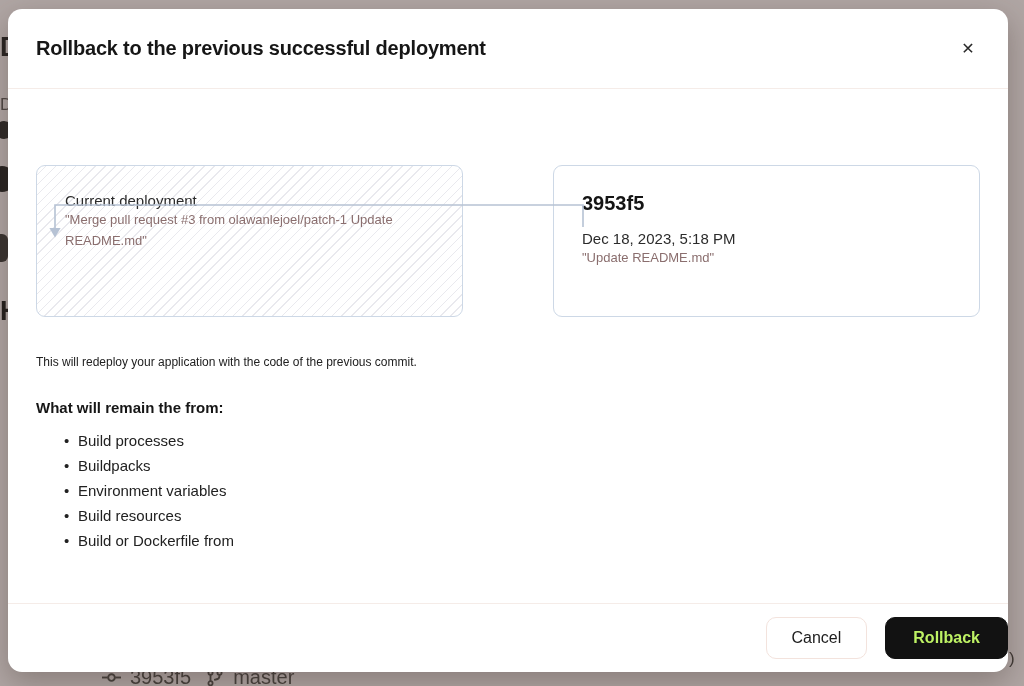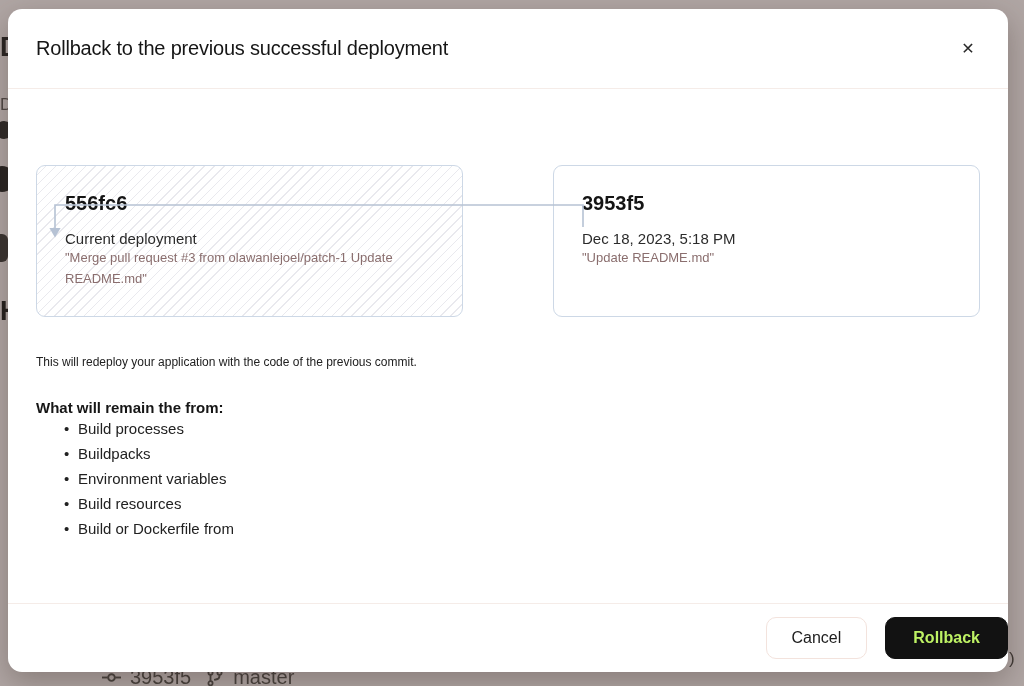--- a/index.html
+++ b/index.html
@@ -38,21 +38,21 @@
     border-radius: 14px;
     box-shadow: 0 10px 30px rgba(60, 45, 40, 0.35);
     display: flex; flex-direction: column;
   }
 
   .modal-header {
     height: 79px; flex: 0 0 79px;
     display: flex; align-items: center; justify-content: space-between;
     padding: 0 24px 0 28px;
   }
-  .modal-title { font-size: 20px; font-weight: 400; letter-spacing: -0.2px; color: #161616; }
+  .modal-title { font-size: 20px; font-weight: 700; letter-spacing: -0.2px; color: #161616; }
   .close-btn {
     width: 32px; height: 32px; border: none; background: transparent;
     font-size: 16px; color: #2a2a2a; cursor: pointer; line-height: 1;
   }
 
   .divider { height: 1px; background: #f5ece8; flex: 0 0 1px; }
 
   .modal-content { flex: 1 1 auto; position: relative; padding: 76px 28px 0 28px; }
 
   .connector-svg { position: absolute; left: 40px; top: 106px; }
@@ -66,21 +66,21 @@
   .card.hatched {
     background: repeating-linear-gradient(135deg,
       #ffffff 0px, #ffffff 6px, #e9e9ee 6px, #e9e9ee 7px);
   }
   .card-hash { font-size: 20px; font-weight: 700; color: #141414; margin-bottom: 15px; }
   .card-line { font-size: 15px; color: #2b2b2b; }
   .card-quote { font-size: 13px; font-weight: 500; color: #8a6e6e; line-height: 21px; }
 
   .body-desc { margin-top: 38px; font-size: 12px; color: #212121; }
   .body-heading { margin-top: 30px; font-size: 15px; font-weight: 700; color: #161616; }
-  .remain-list { list-style: none; }
+  .remain-list { margin-top: 12px; list-style: none; }
   .remain-list li {
     position: relative; padding-left: 42px; font-size: 15px;
     color: #212121; height: 25px; line-height: 25px;
   }
   .remain-list li::before {
     content: "•"; position: absolute; left: 28px; top: 0;
     color: #212121; font-size: 15px;
   }
 
   .modal-footer {
@@ -147,21 +147,20 @@
   <div class="modal-content">
 
     <svg class="connector-svg" width="550" height="52" viewBox="0 0 550 52">
       <path d="M7 34 L7 10 L535 10 L535 32" fill="none" stroke="#b6c2d4" stroke-width="1.6"></path>
       <polygon points="1.4,33 12.6,33 7,42.5" fill="#b6c2d4"></polygon>
     </svg>
 
     <div class="cards-row">
 
       <div class="card hatched">
-        <div class="card-hash">556fc6</div>
         <div class="card-line">Current deployment</div>
         <div class="card-quote">"Merge pull request #3 from olawanlejoel/patch-1 Update README.md"</div>
       </div>
 
       <div class="card">
         <div class="card-hash">3953f5</div>
         <div class="card-line">Dec 18, 2023, 5:18 PM</div>
         <div class="card-quote">"Update README.md"</div>
       </div>
     </div>

